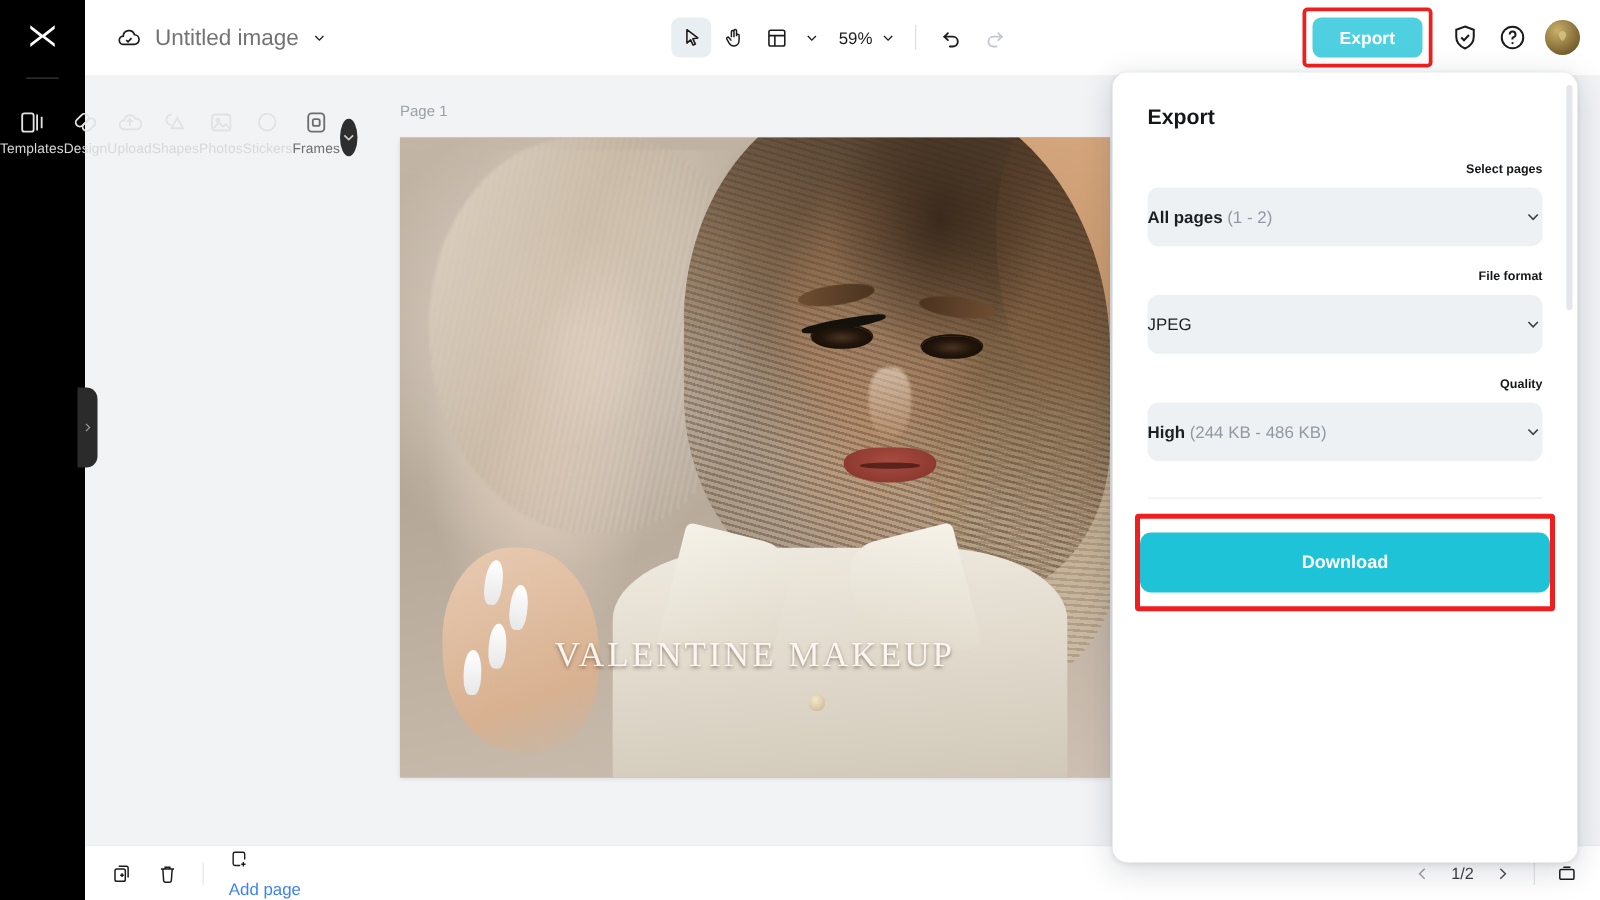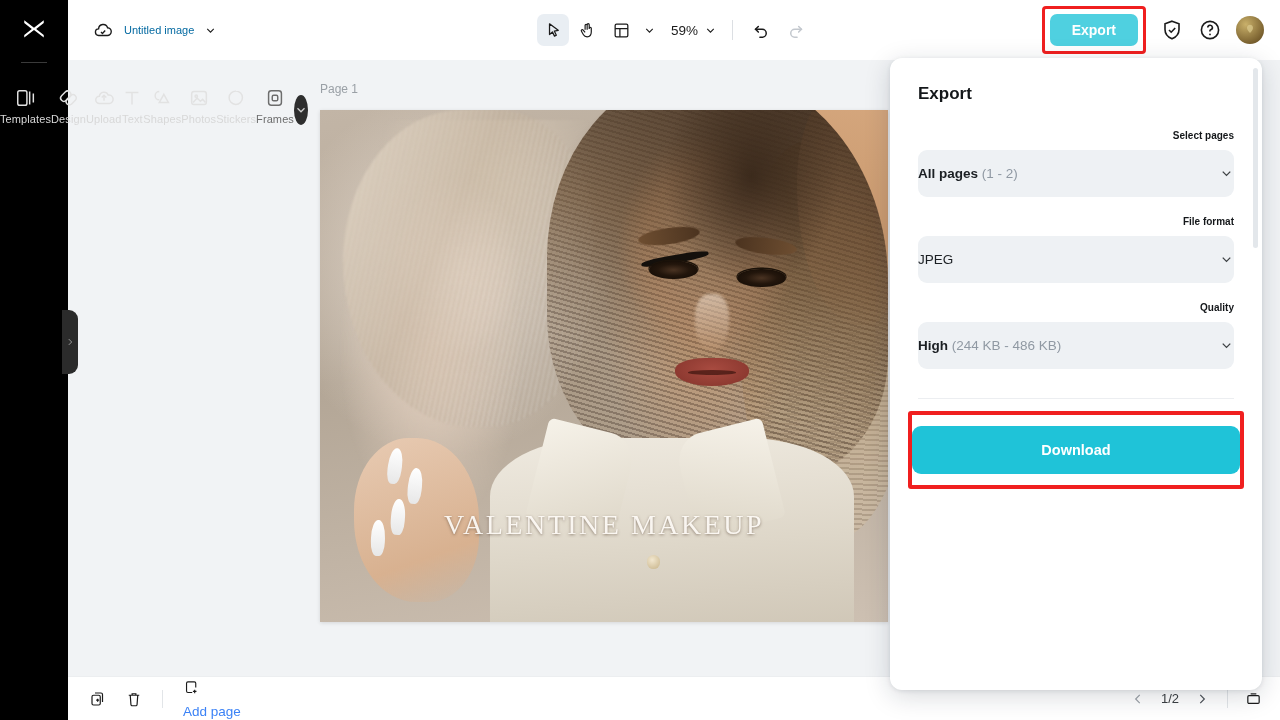--- a/index.html
+++ b/index.html
@@ -48,21 +48,21 @@
   }
 
   
   .topbar {
     position: absolute; left: 68px; top: 0; right: 0; height: 60px;
     background: #ffffff; z-index: 20;
     display: flex; align-items: center;
   }
   .tb-left { display: flex; align-items: center; gap: 10px; padding-left: 24px; }
   .cloud-ic { width: 22px; height: 22px; }
-  .doc-title { font-size: 11px; color: #0369a1; }
+  .doc-title { font-size: 18px; color: #737373; }
   .chev-sm { width: 13px; height: 13px; }
   .tb-center {
     position: absolute; left: 50%; transform: translateX(-50%);
     display: flex; align-items: center; gap: 2px;
   }
   .tool-btn {
     width: 32px; height: 32px; border-radius: 7px;
     display: flex; align-items: center; justify-content: center; cursor: pointer;
     background: transparent; border: none;
   }
@@ -335,28 +335,20 @@
         <span class="sb-label">Design</span>
       </div>
       <div class="sb-item">
         <span class="sb-icon">
           <svg viewBox="0 0 24 24" fill="none" stroke="#e2e2e2" stroke-width="1.6">
             <path d="M7 18a4 4 0 0 1 0-8 5 5 0 0 1 9.6-1.2A3.6 3.6 0 0 1 18 18z"></path>
             <path d="M12 15V9M9.5 11.5L12 9l2.5 2.5"></path>
           </svg>
         </span>
         <span class="sb-label">Upload</span>
-      </div>
-      <div class="sb-item">
-        <span class="sb-icon">
-          <svg viewBox="0 0 24 24" fill="none" stroke="#e2e2e2" stroke-width="1.6">
-            <path d="M5 6h14M12 6v13"></path>
-          </svg>
-        </span>
-        <span class="sb-label">Text</span>
       </div>
       <div class="sb-item">
         <span class="sb-icon">
           <svg viewBox="0 0 24 24" fill="none" stroke="#e2e2e2" stroke-width="1.6">
             <path d="M9 5a4.5 4.5 0 1 0 0 9"></path>
             <path d="M14 8l5 9h-10z"></path>
           </svg>
         </span>
         <span class="sb-label">Shapes</span>
       </div>

